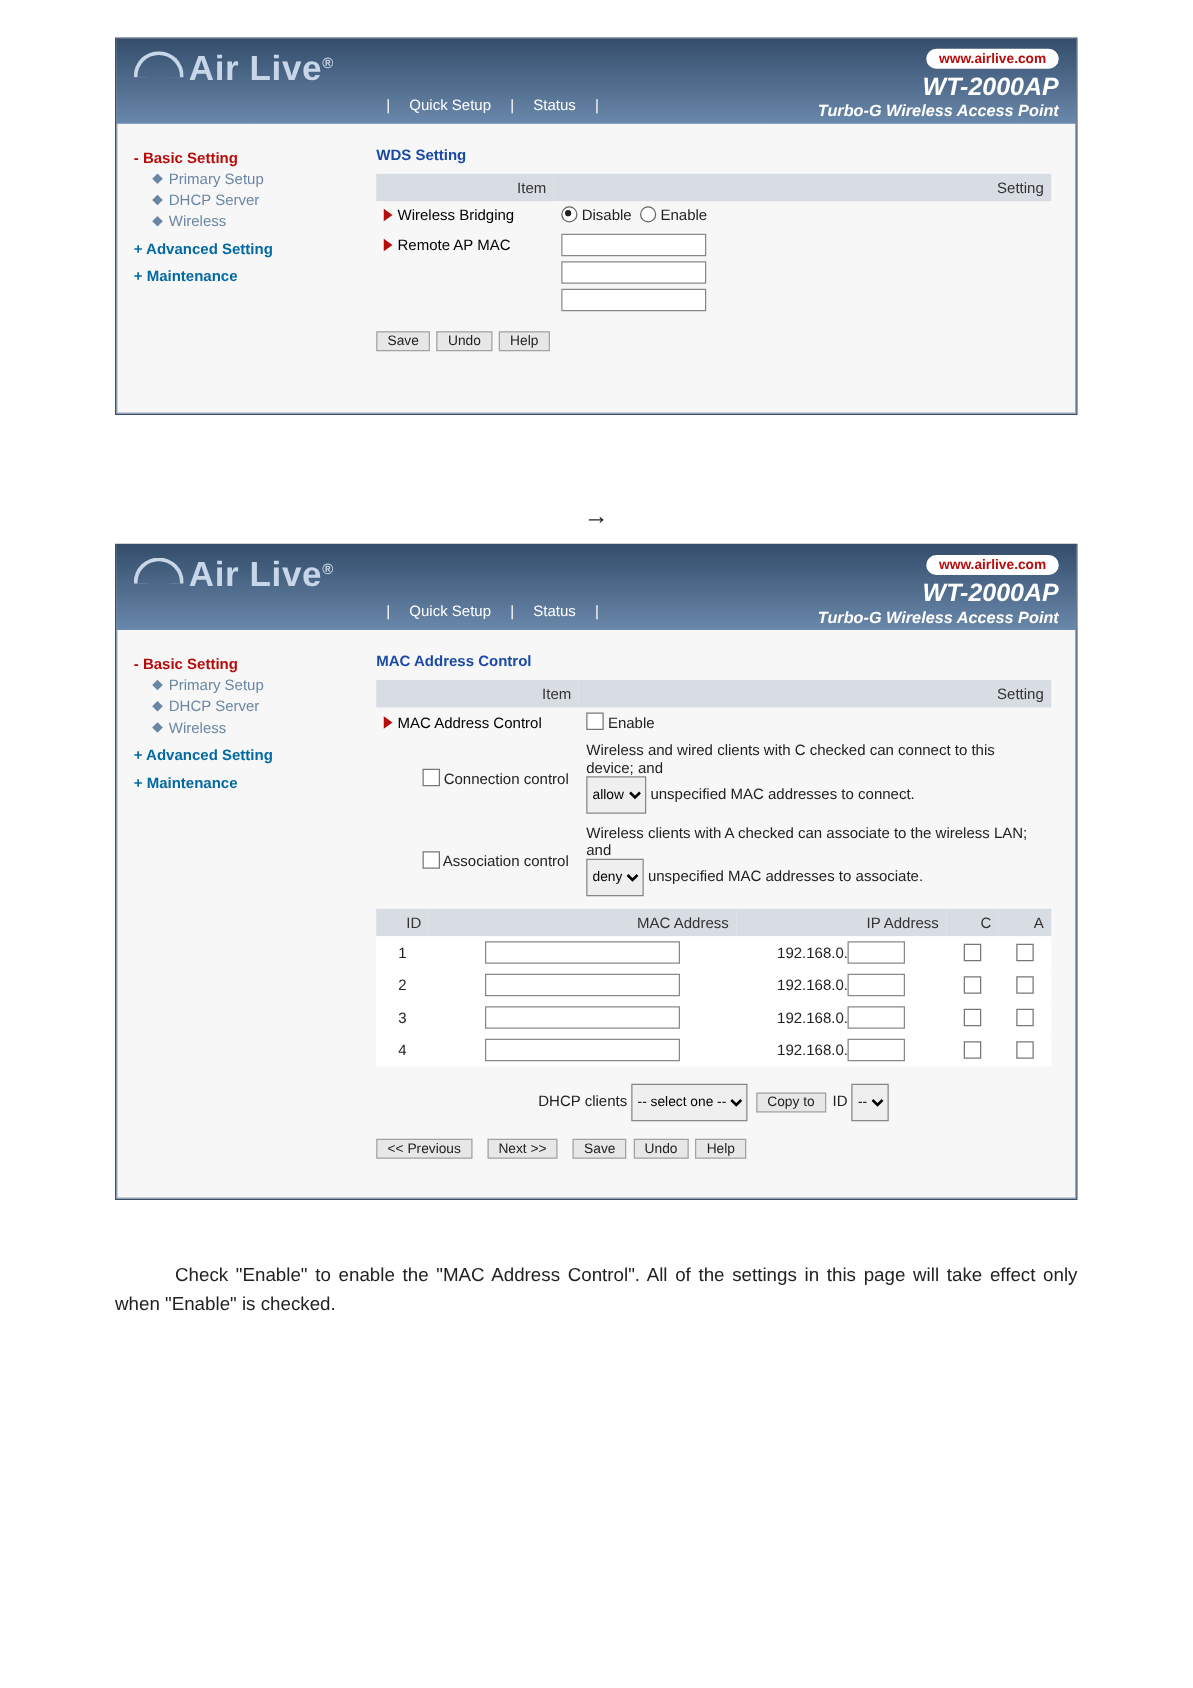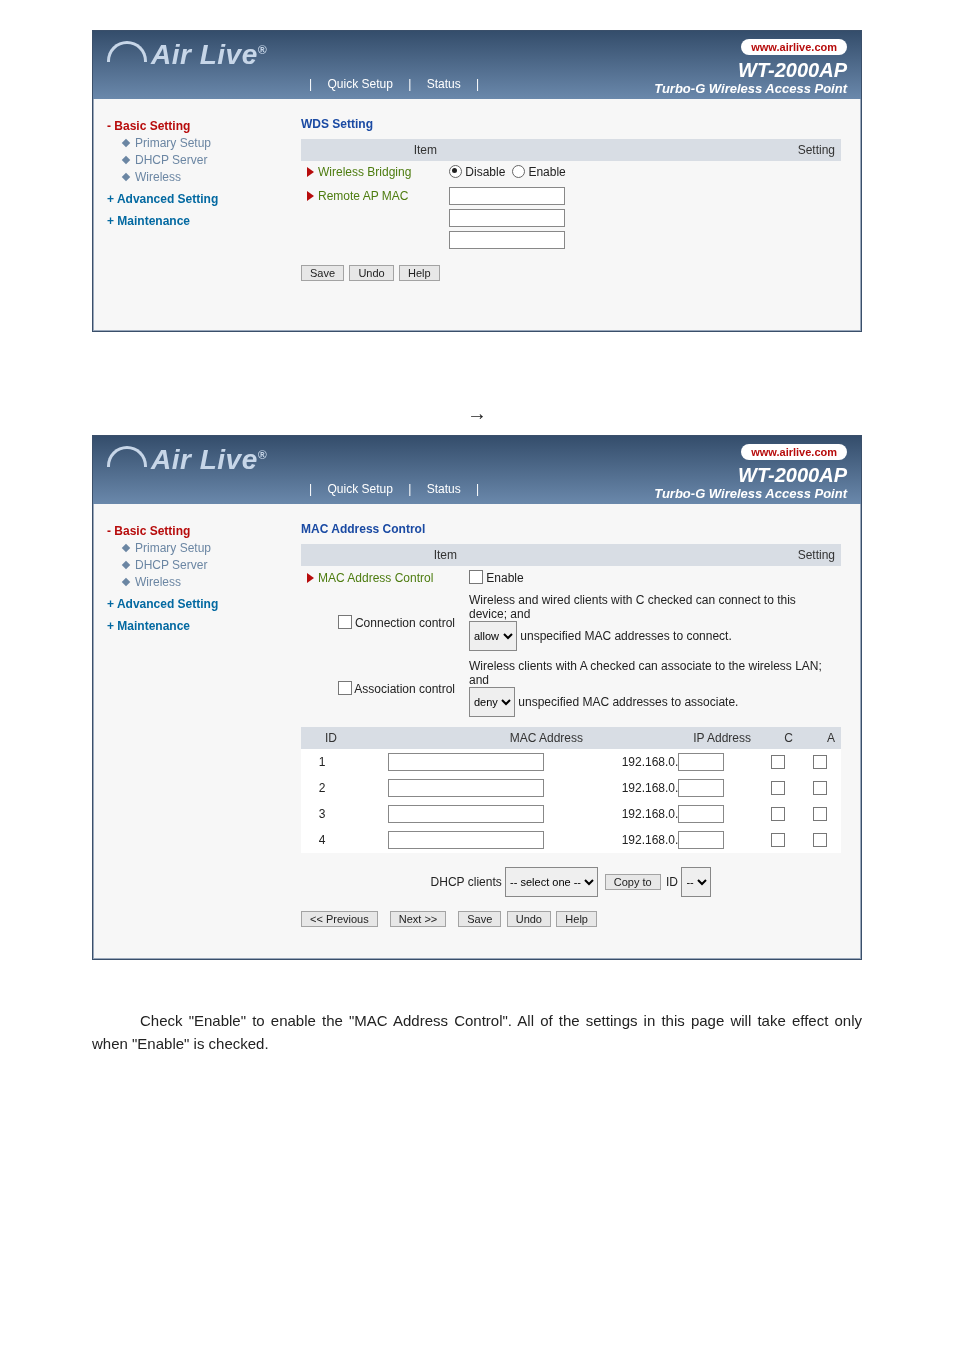--- a/index.html
+++ b/index.html
@@ -1,39 +1,39 @@
 <!DOCTYPE html>
 <html><head>
 <meta charset="utf-8">
 <style>
   body{margin:0;background:#fff;font-family:Arial,Helvetica,sans-serif;font-size:12px;color:#222}
   .page{width:770px;margin:0 auto;padding:30px 0}
   .card{border:1px solid #3a4f6a;background:#f7f7f7;box-shadow:0 0 0 1px #9aa8bb inset}
   .hdr{background:linear-gradient(#344d6b,#6a88ab);position:relative;height:68px}
-  .hdr .logo{position:absolute;left:14px;top:8px;color:#c7d6e8;font-style:italic;font-weight:bold;font-size:28px;letter-spacing:.5px}
+  .hdr .logo{position:absolute;left:14px;top:8px;color:#c7d6e8;font-weight:bold;font-size:28px;letter-spacing:.5px}
   .hdr .logo .arc{display:inline-block;width:34px;height:18px;border:3px solid #c7d6e8;border-bottom:none;border-radius:34px 34px 0 0;margin-right:4px;vertical-align:2px}
   .hdr .pill{position:absolute;right:14px;top:8px;background:#fff;color:#b70c0c;border-radius:10px;padding:0 10px;font-size:11px;font-weight:bold;line-height:16px}
   .hdr .mdl{position:absolute;right:14px;top:28px;color:#fff;font-style:italic;font-weight:bold;font-size:20px}
   .hdr .sub{position:absolute;right:14px;top:50px;color:#fff;font-style:italic;font-weight:bold;font-size:13px;text-align:right}
   .hdr .tabs{position:absolute;left:210px;bottom:8px;color:#fff;font-size:12px}
   .hdr .tabs span{margin:0 6px}
   .body{display:flex}
   .side{width:180px;padding:14px 10px 20px 14px;font-size:12px}
   .side .h{color:#b70c0c;font-weight:bold;margin-top:6px}
   .side .row{color:#6b86a3;margin:3px 0 3px 16px}
   .side .dia{display:inline-block;width:6px;height:6px;background:#6b86a3;transform:rotate(45deg);margin-right:6px;vertical-align:1px}
   .side .plus{color:#0369a1;font-weight:bold;margin-top:8px}
   .main{flex:1;padding:14px 20px 20px 4px}
   .title-b{color:#1a4aa3;font-weight:bold;margin:4px 0 8px}
   .tbl{width:100%;border-collapse:collapse}
   .tbl .hrow{background:#d8dde4}
   .tbl th{font-weight:normal;color:#333;text-align:right;padding:4px 6px;font-size:12px}
   .tbl td{padding:4px 6px;font-size:12px;vertical-align:middle}
   .tri{display:inline-block;width:0;height:0;border-top:5px solid transparent;border-bottom:5px solid transparent;border-left:7px solid #b70c0c;margin-right:4px;vertical-align:-1px}
-  .link{color:#4d7c0f}
+  .link{color:#000000}
   .btns{margin-top:12px}
   .btn{display:inline-block;border:1px solid #a3a3a3;background:#e7e7e7;padding:1px 8px;font-size:11px;margin-right:2px}
   input[type=text]{border:1px solid #888;background:#fff;font-size:12px;padding:1px 2px}
   select{border:1px solid #888;background:#efefef;font-size:11px}
   .chk{display:inline-block;width:12px;height:12px;border:1px solid #777;background:#fff;vertical-align:-2px}
   .rad{display:inline-block;width:11px;height:11px;border:1px solid #666;border-radius:50%;background:#fff;vertical-align:-2px;position:relative}
   .rad.on::after{content:"";position:absolute;left:2px;top:2px;width:5px;height:5px;border-radius:50%;background:#222}
   .gap{height:60px}
   .arrow{text-align:center;font-size:20px;margin:10px 0}
   .foot{width:770px;margin:20px auto 40px;text-align:justify;font-family:Arial,Helvetica,sans-serif;font-size:15px;line-height:1.5}

